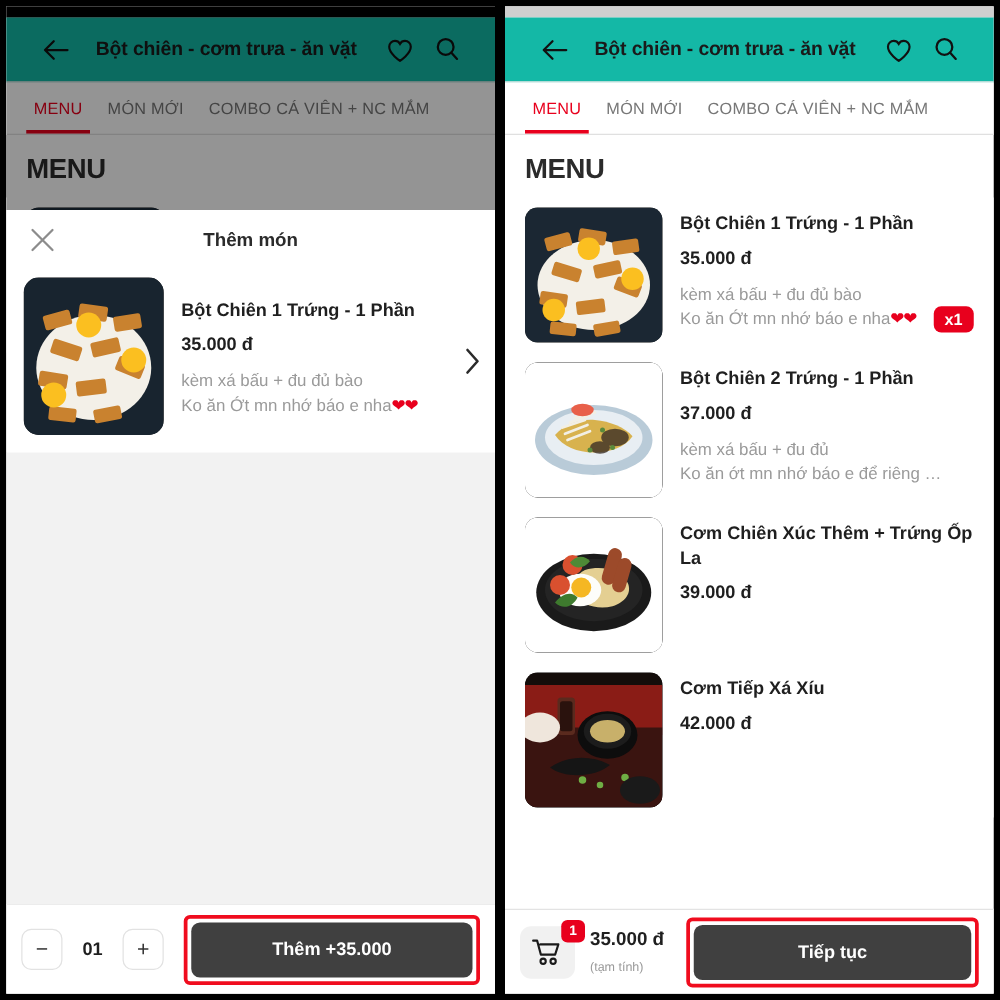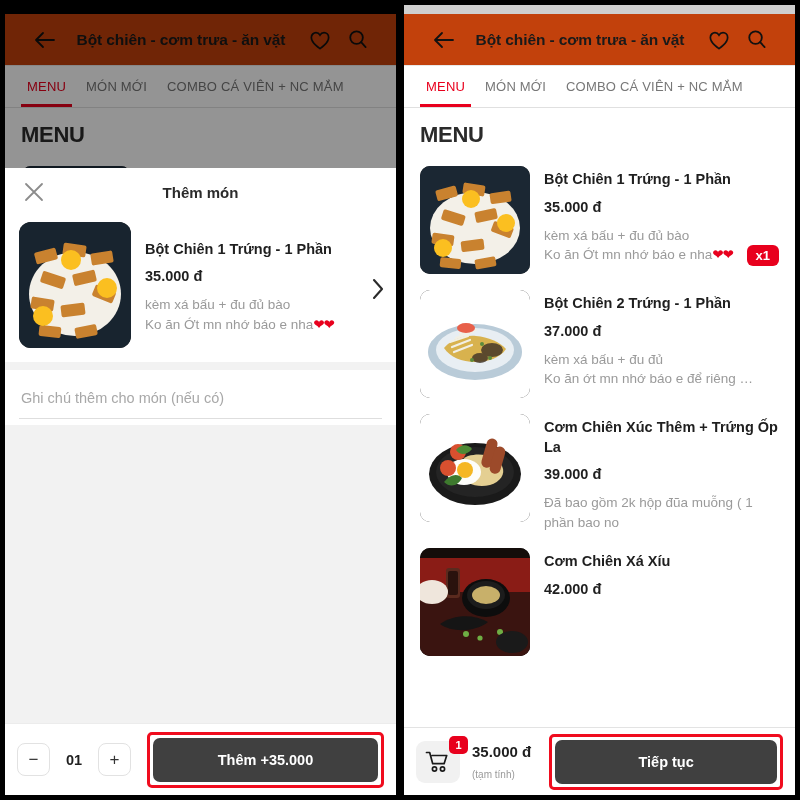--- a/index.html
+++ b/index.html
@@ -17,21 +17,21 @@
   .panel-right { border-top: 5px solid #000; border-bottom: 5px solid #000; border-right: 5px solid #000; border-left: 4px solid #000; }
 
   
   .statusbar { height: 9px; width: 100%; }
   .statusbar.dark { background: #000; }
   .statusbar.light { background: #cfcfcf; }
 
   
   .appbar {
     height: 52px; display: flex; align-items: center;
-    padding: 0 28px; background: #c2410c;
+    padding: 0 28px; background: #14b8a6;
     border-bottom: 1px solid #e8e8e8;
   }
   .appbar .back { width: 28px; flex: 0 0 28px; }
   .appbar .title {
     flex: 1; text-align: center;
     font-size: 15.5px; font-weight: 700; color: #1a1a1a;
     letter-spacing: -0.1px; white-space: nowrap;
   }
   .appbar .acts { display: flex; gap: 16px; align-items: center; flex: 0 0 auto; padding-left: 8px; }
   .icn { display: block; }
@@ -260,23 +260,20 @@
           <div class="m-price">35.000 đ</div>
           <div class="m-desc"><span>kèm xá bấu + đu đủ bào</span><br><span>Ko ăn Ớt  mn nhớ báo e nha</span><span class="heart-run">❤❤</span></div>
         </div>
         <span class="chev">
           <svg class="icn" width="16" height="26" viewBox="0 0 16 26" fill="none" stroke="#2b2b2b" stroke-width="2.1" stroke-linecap="round" stroke-linejoin="round">
               <path d="M4 4l8 9-8 9"></path>
             </svg>
         </span>
       </div>
 
-      <div class="note-wrap">
-        <input class="note-input" type="text" placeholder="Ghi chú thêm cho món (nếu có)" style="">
-      </div>
 
       <div class="sheet-fill"></div>
 
       <div class="sheet-foot">
         <div class="stepper">
           <button class="step-btn">−</button>
           <span class="step-val">01</span>
           <button class="step-btn">+</button>
         </div>
         <div class="hl-box">
@@ -405,21 +402,20 @@
             </g>
             <circle cx="38" cy="38" r="8" fill="#d9502f"></circle>
             <circle cx="28" cy="54" r="8" fill="#d9502f"></circle>
             <path d="M24 68c6-8 14-9 18-4-4 8-12 10-18 4z" fill="#3e7a2e"></path>
             <path d="M36 36c5-6 12-6 16-1-5 6-12 7-16 1z" fill="#4e8a36"></path>
           </svg>
         </div>
         <div class="m-body">
           <div class="m-name">Cơm Chiên Xúc Thêm + Trứng Ốp La</div>
           <div class="m-price">39.000 đ</div>
-          <div class="m-desc"><span>Đã bao gồm 2k hộp đũa muỗng ( 1</span><br><span>phần bao no</span></div>
         </div>
       </div>
 
       <div class="menu-row">
         <div class="thumb">
           <svg viewBox="0 0 110 108" preserveAspectRatio="xMidYMid slice">
             <rect width="110" height="108" fill="#140d0a"></rect>
             <rect x="0" y="10" width="110" height="40" fill="#8a1c16"></rect>
             <rect x="0" y="44" width="110" height="64" fill="#3a1410"></rect>
             <ellipse cx="66" cy="50" rx="24" ry="19" fill="#0d0d0d"></ellipse>
@@ -431,21 +427,21 @@
             <path d="M20 76c14-10 34-10 48-2-12 10-36 11-48 2z" fill="#151515"></path>
             <g fill="#6fae44">
                 <circle cx="46" cy="86" r="3"></circle>
                 <circle cx="60" cy="90" r="2.6"></circle>
                 <circle cx="80" cy="84" r="3"></circle>
               </g>
             <ellipse cx="92" cy="94" rx="16" ry="11" fill="#1a1a1a"></ellipse>
           </svg>
         </div>
         <div class="m-body">
-          <div class="m-name">Cơm Chiên Xá Xíu</div>
+          <div class="m-name">Cơm Tiếp Xá Xíu</div>
           <div class="m-price">42.000 đ</div>
         </div>
       </div>
     </div>
 
     <div class="cartbar">
       <div class="cart-icon-wrap">
         <svg class="icn" width="26" height="24" viewBox="0 0 26 24" fill="none" stroke="#1a1a1a" stroke-width="1.7" stroke-linecap="round" stroke-linejoin="round">
           <path d="M1.5 2.5h3.2l3 11.2h11.4l2.6-8.2H7.2"></path>
           <circle cx="9.5" cy="19" r="2.1"></circle>

